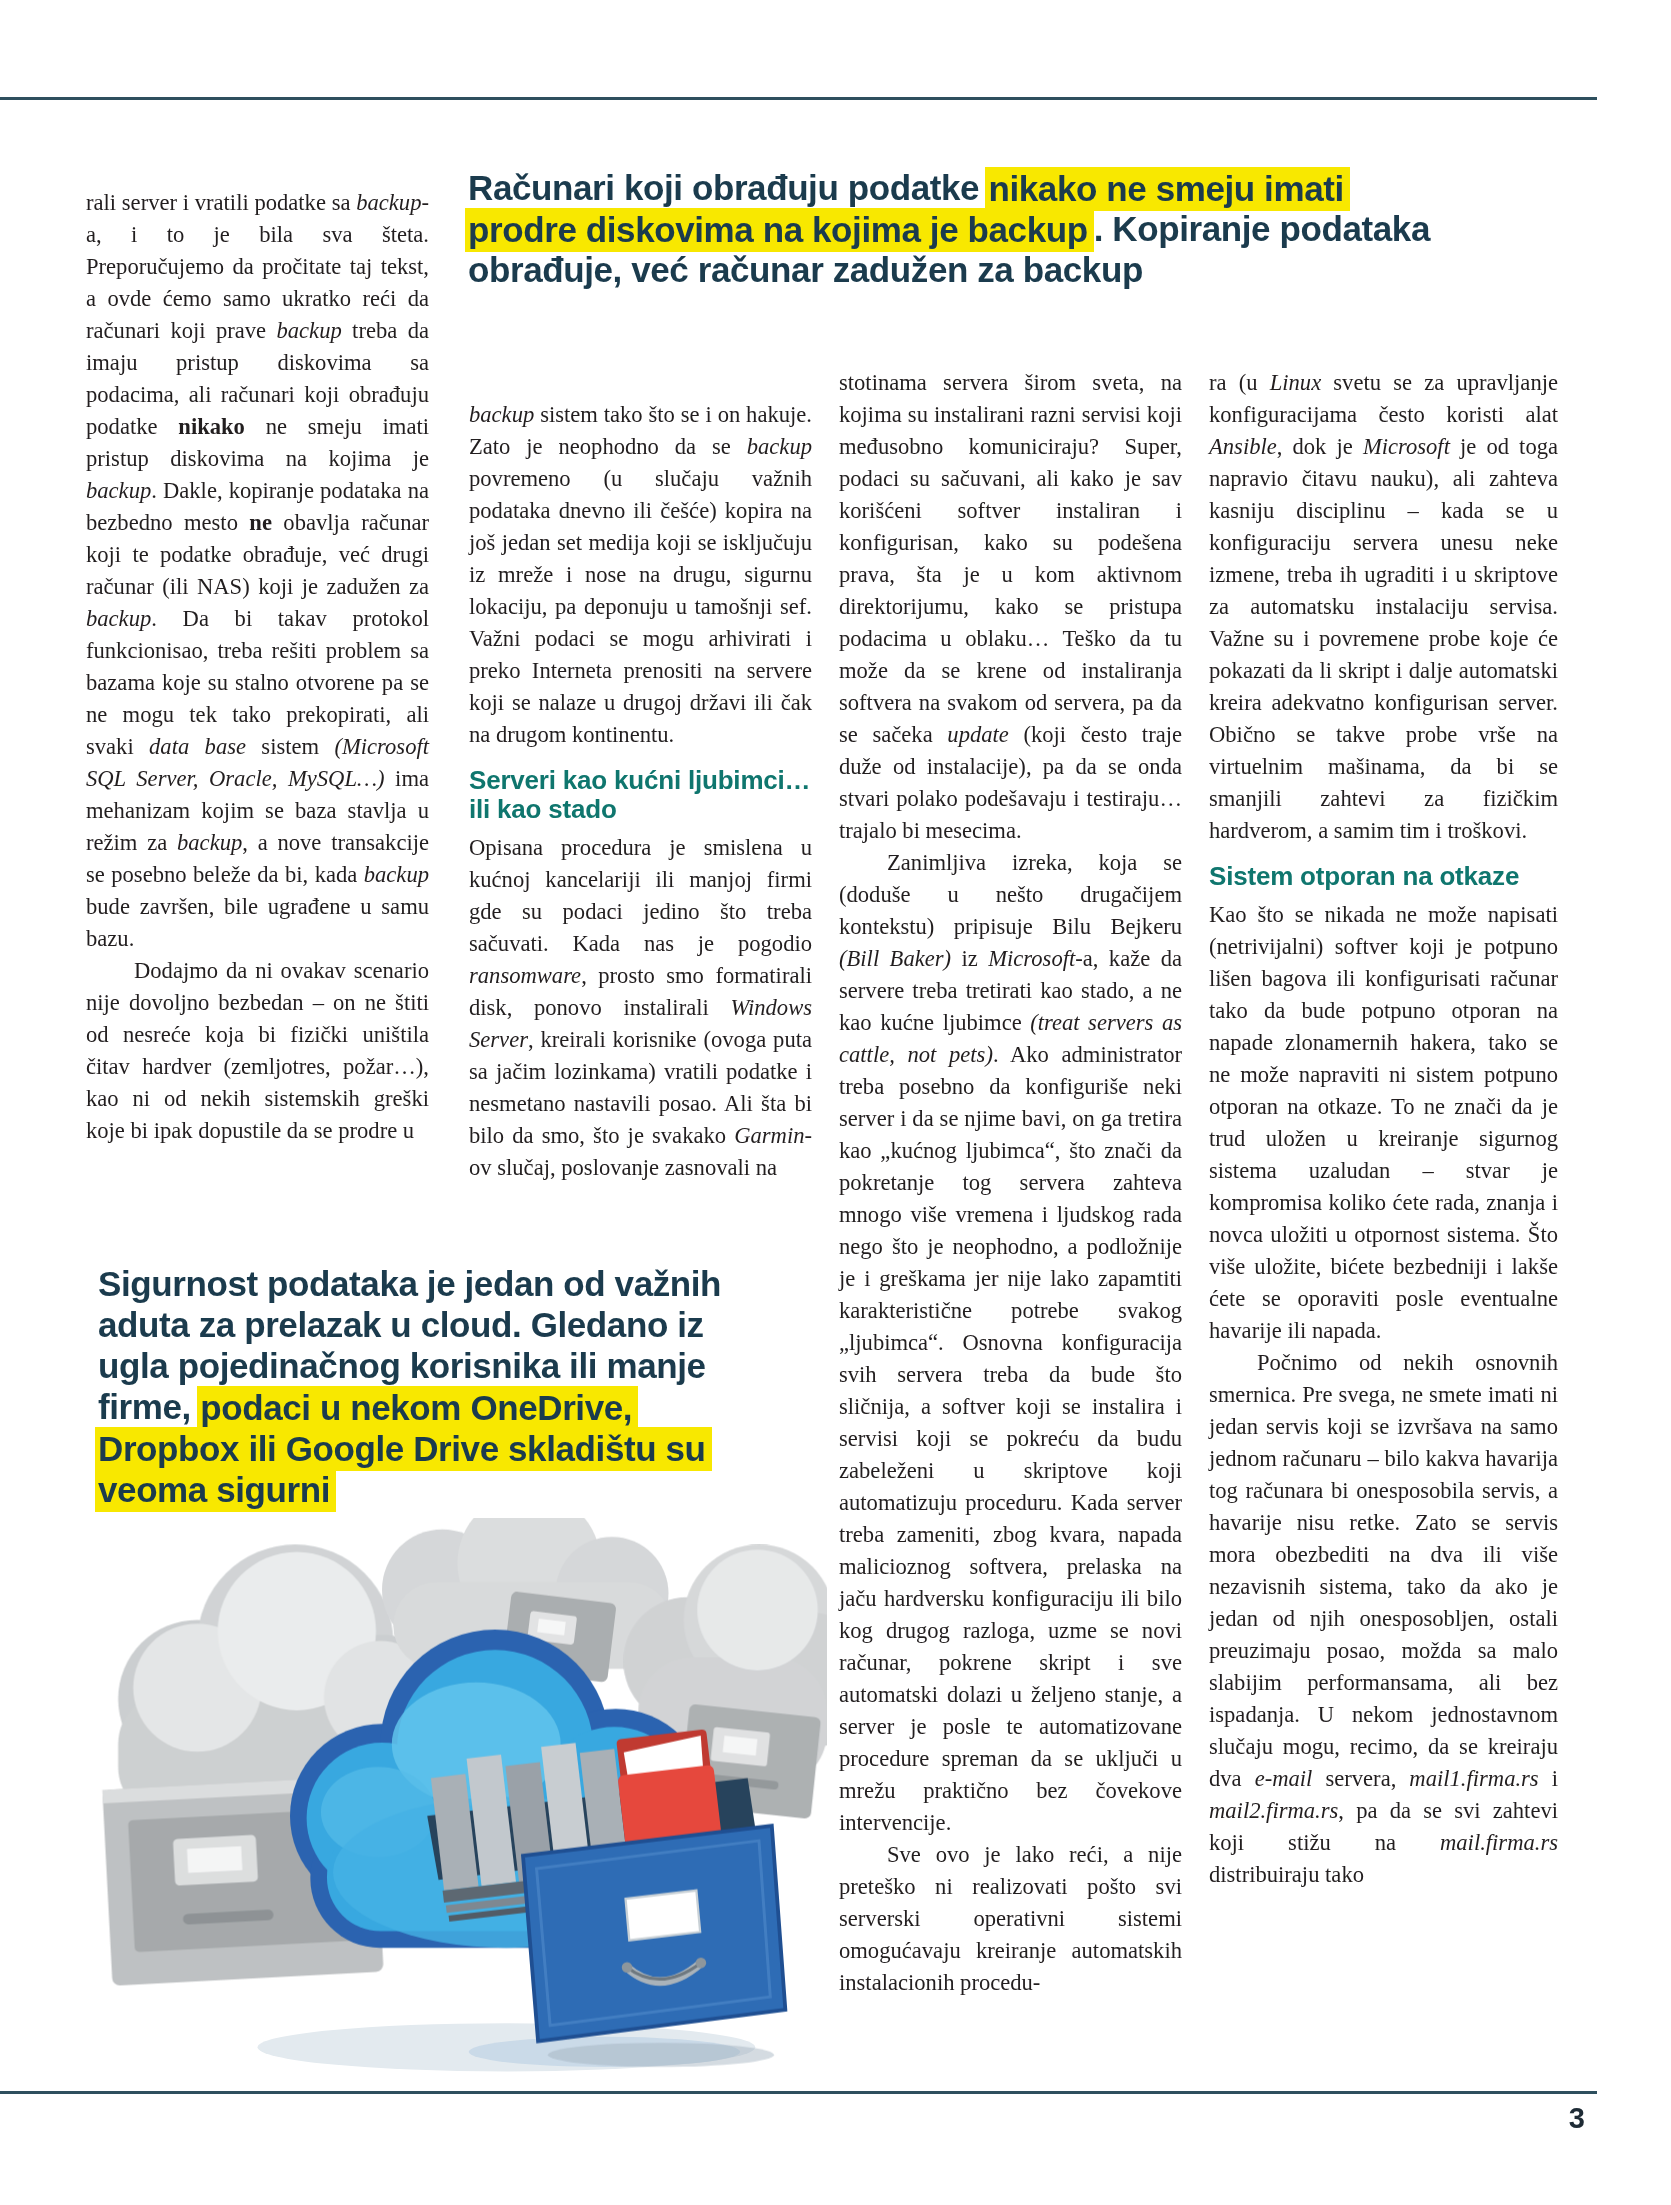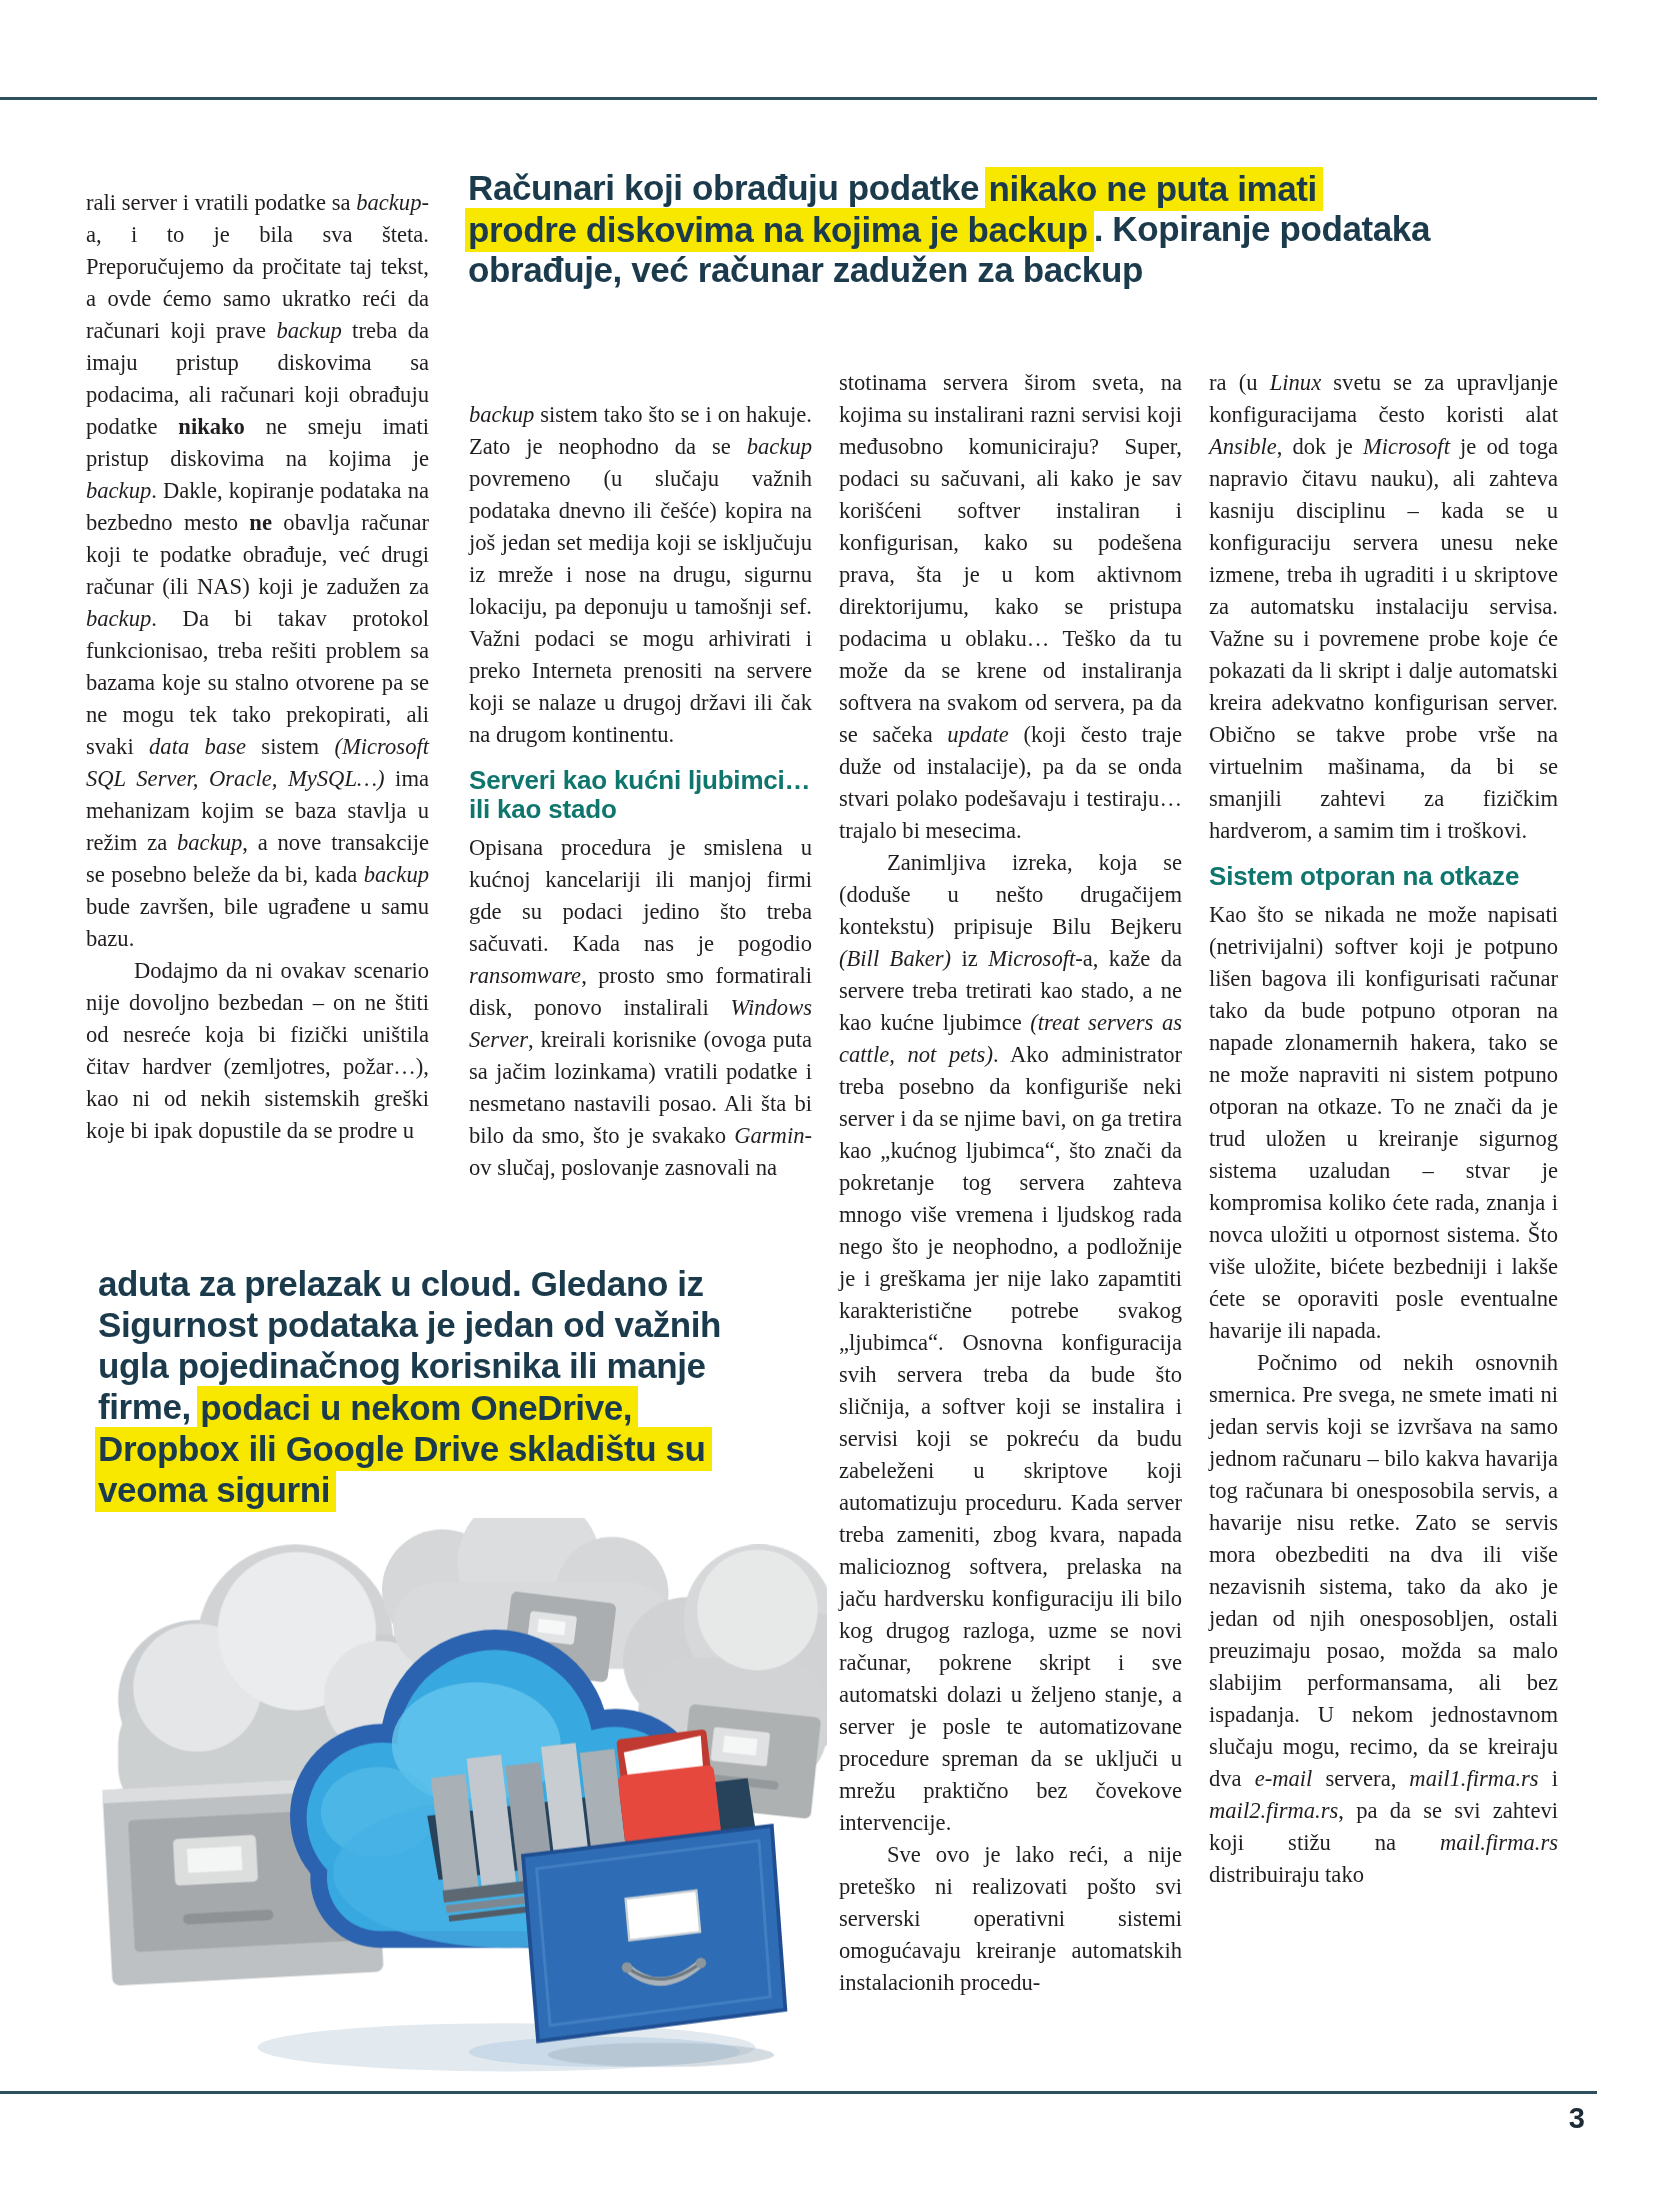--- a/index.html
+++ b/index.html
@@ -48,21 +48,21 @@
   .illustration svg { display:block; width:100%; height:100%; }
 </style>
 </head>
 <body>
 
 <div class="page">
 
   <div class="rule top"></div>
 
   <div class="quote quote-top">
-      <div class="qline"><span>Računari koji obrađuju podatke </span><span class="hl">nikako ne puta imati</span></div>
+      <div class="qline"><span>Računari koji obrađuju podatke </span><span class="hl">nikako ne smeju imati</span></div>
       <div class="qline"><span class="hl">prodre diskovima na kojima je backup</span><span>. Kopiranje podataka</span></div>
       <div class="qline"><span>obrađuje, već računar zadužen za backup</span></div>
     </div>
 
   <div class="col col1">
       <p><span>rali server i vratili podatke sa </span><em>backup</em><span>-a, i to je bila sva šteta. Preporučujemo da pročitate taj tekst, a ovde ćemo samo ukratko reći da računari koji prave </span><em>backup</em><span> treba da imaju pristup diskovima sa podacima, ali računari koji obrađuju podatke </span><strong>nikako</strong><span> ne smeju imati pristup diskovima na kojima je </span><em>backup</em><span>. Dakle, kopiranje podataka na bezbedno mesto </span><strong>ne</strong><span> obavlja računar koji te podatke obrađuje, već drugi računar (ili NAS) koji je zadužen za </span><em>backup</em><span>. Da bi takav protokol funkcionisao, treba rešiti problem sa bazama koje su stalno otvorene pa se ne mogu tek tako prekopirati, ali svaki </span><em>data base</em><span> sistem </span><em>(Microsoft SQL Server, Oracle, MySQL…)</em><span> ima mehanizam kojim se baza stavlja u režim za </span><em>backup</em><span>, a nove transakcije se posebno beleže da bi, kada </span><em>backup</em><span> bude završen, bile ugrađene u samu bazu.</span></p>
       <p class="indent"><span>Dodajmo da ni ovakav scenario nije dovoljno bezbedan – on ne štiti od nesreće koja bi fizički uništila čitav hardver (zemljotres, požar…), kao ni od nekih sistemskih greški koje bi ipak dopustile da se prodre u</span></p>
     </div>
   <div class="col col2">
       <p><em>backup</em><span> sistem tako što se i on hakuje. Zato je neophodno da se </span><em>backup</em><span> povremeno (u slučaju važnih podataka dnevno ili češće) kopira na još jedan set medija koji se isključuju iz mreže i nose na drugu, sigurnu lokaciju, pa deponuju u tamošnji sef. Važni podaci se mogu arhivirati i preko Interneta prenositi na servere koji se nalaze u drugoj državi ili čak na drugom kontinentu.</span></p>
@@ -75,22 +75,22 @@
       <p class="indent"><span>Sve ovo je lako reći, a nije preteško ni realizovati pošto svi serverski operativni sistemi omogućavaju kreiranje automatskih instalacionih procedu-</span></p>
     </div>
   <div class="col col4">
       <p><span>ra (u </span><em>Linux</em><span> svetu se za upravljanje konfiguracijama često koristi alat </span><em>Ansible</em><span>, dok je </span><em>Microsoft</em><span> je od toga napravio čitavu nauku), ali zahteva kasniju disciplinu – kada se u konfiguraciju servera unesu neke izmene, treba ih ugraditi i u skriptove za automatsku instalaciju servisa. Važne su i povremene probe koje će pokazati da li skript i dalje automatski kreira adekvatno konfigurisan server. Obično se takve probe vrše na virtuelnim mašinama, da bi se smanjili zahtevi za fizičkim hardverom, a samim tim i troškovi.</span></p>
       <h3>Sistem otporan na otkaze</h3>
       <p><span>Kao što se nikada ne može napisati (netrivijalni) softver koji je potpuno lišen bagova ili konfigurisati računar tako da bude potpuno otporan na napade zlonamernih hakera, tako se ne može napraviti ni sistem potpuno otporan na otkaze. To ne znači da je trud uložen u kreiranje sigurnog sistema uzaludan – stvar je kompromisa koliko ćete rada, znanja i novca uložiti u otpornost sistema. Što više uložite, bićete bezbedniji i lakše ćete se oporaviti posle eventualne havarije ili napada.</span></p>
       <p class="indent"><span>Počnimo od nekih osnovnih smernica. Pre svega, ne smete imati ni jedan servis koji se izvršava na samo jednom računaru – bilo kakva havarija tog računara bi onesposobila servis, a havarije nisu retke. Zato se servis mora obezbediti na dva ili više nezavisnih sistema, tako da ako je jedan od njih onesposobljen, ostali preuzimaju posao, možda sa malo slabijim performansama, ali bez ispadanja. U nekom jednostavnom slučaju mogu, recimo, da se kreiraju dva </span><em>e-mail</em><span> servera, </span><em>mail1.firma.rs</em><span> i </span><em>mail2.firma.rs</em><span>, pa da se svi zahtevi koji stižu na </span><em>mail.firma.rs</em><span> distribuiraju tako</span></p>
     </div>
 
   <div class="quote quote-left">
+      <div class="qline"><span>Sigurnost podataka je jedan od važnih</span></div>
       <div class="qline"><span>aduta za prelazak u cloud. Gledano iz</span></div>
-      <div class="qline"><span>Sigurnost podataka je jedan od važnih</span></div>
       <div class="qline"><span>ugla pojedinačnog korisnika ili manje</span></div>
       <div class="qline"><span>firme, </span><span class="hl">podaci u nekom OneDrive,</span></div>
       <div class="qline"><span class="hl">Dropbox ili Google Drive skladištu su</span></div>
       <div class="qline"><span class="hl">veoma sigurni</span></div>
     </div>
 
   <figure class="illustration">
     <svg viewBox="0 0 985 752" xmlns="http://www.w3.org/2000/svg">
 
       <g opacity="0.92">

